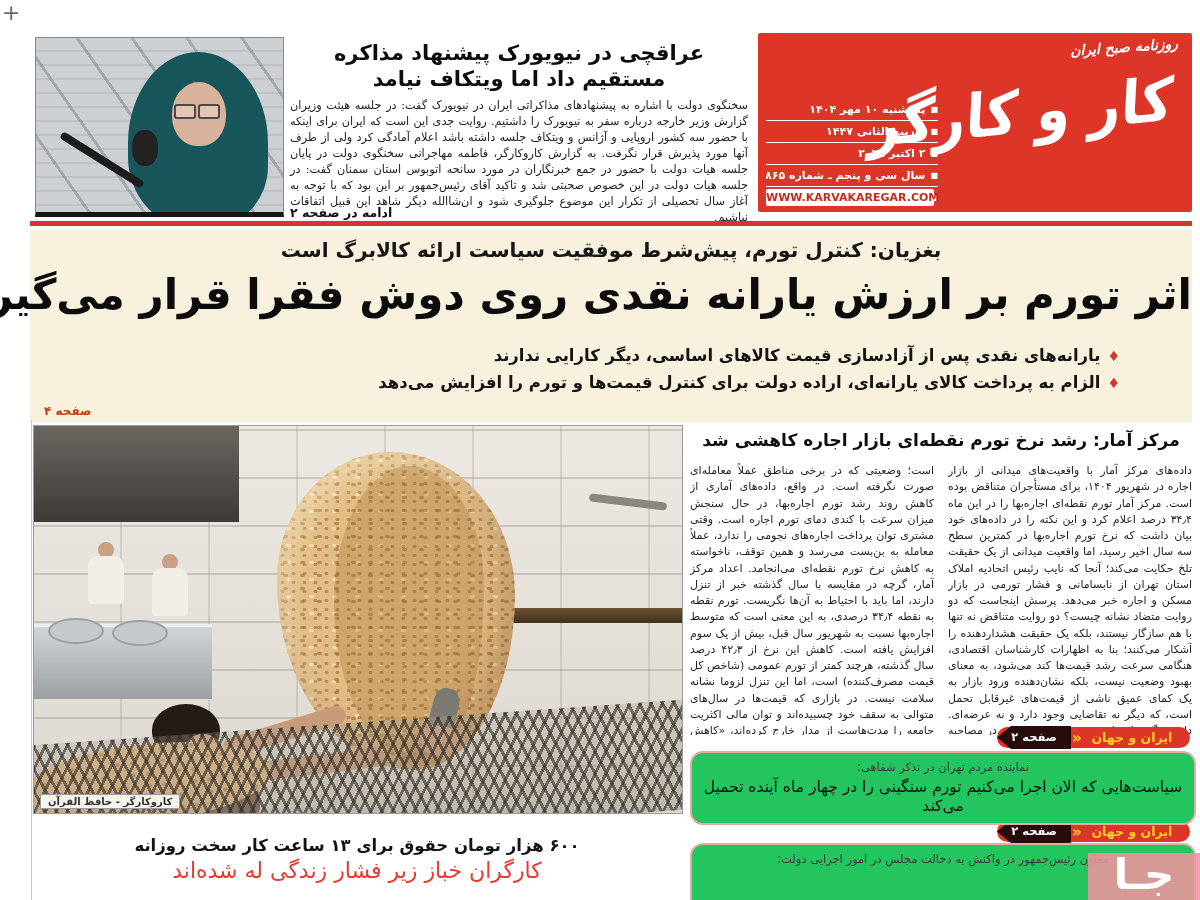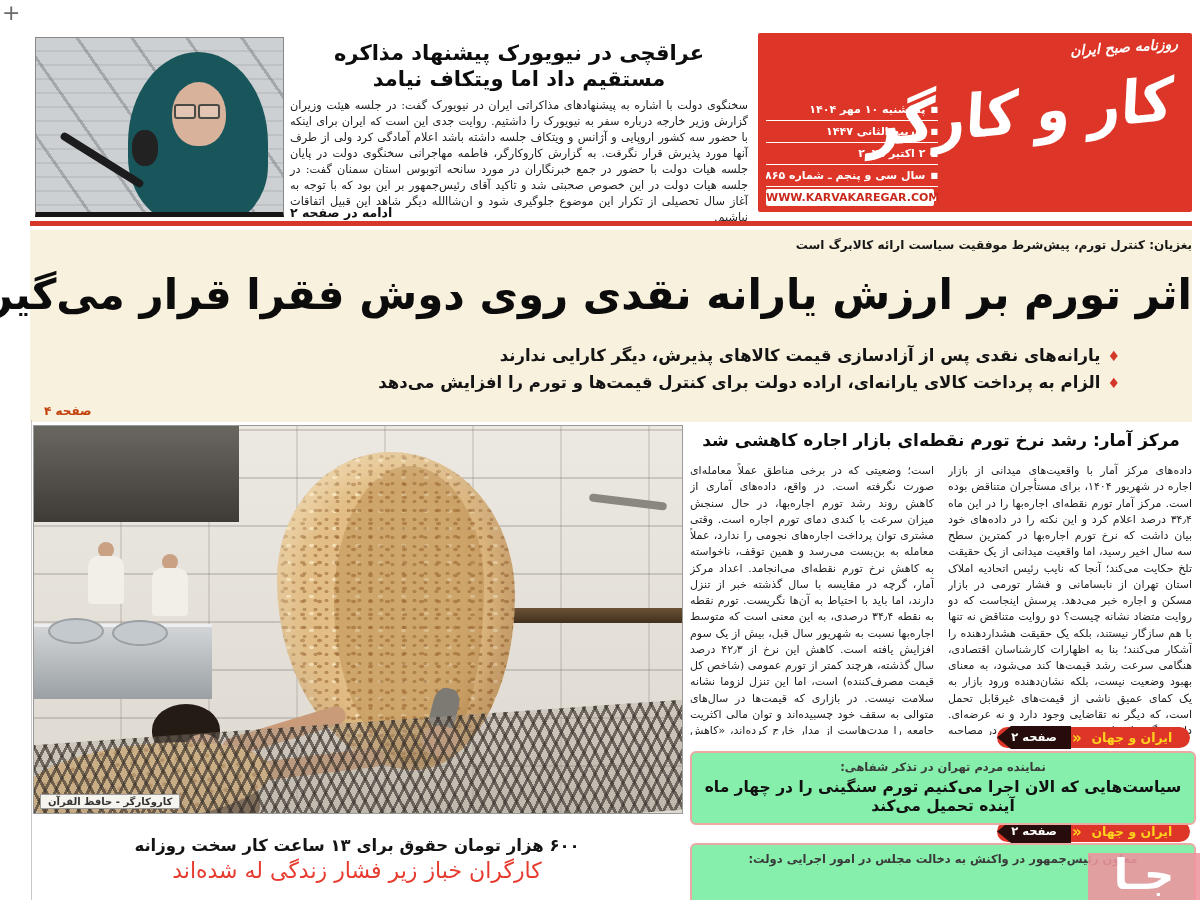--- a/index.html
+++ b/index.html
@@ -45,21 +45,21 @@
   .topstory{left:290px;top:38px;width:458px;height:180px;}
   .topstory .kick{text-align:center;font-size:13.5px;font-weight:700;color:#222;}
   .topstory .hl{text-align:center;font-size:21px;font-weight:700;color:#0d0d0d;line-height:1.25;margin-top:2px;}
   .topstory .body{margin-top:5px;font-size:11.3px;line-height:1.42;text-align:justify;color:#222;}
   .topstory .cont{position:absolute;left:0;bottom:-2px;font-size:12.5px;font-weight:700;color:#111;}
 
   .redrule{left:30px;top:221px;width:1162px;height:5px;background:#d5372b;}
 
   
   .lead{left:30px;top:230px;width:1162px;height:192px;background:#f8f1de;}
-  .lead .kick{position:absolute;top:8px;left:0;right:0;text-align:right;font-size:12px;font-weight:700;color:#161616;}
+  .lead .kick{position:absolute;top:8px;left:0;right:0;text-align:center;font-size:20px;font-weight:700;color:#161616;}
   .lead .hl{position:absolute;top:40px;left:0;right:0;text-align:center;font-size:42px;font-weight:900;
             color:#0c0c0c;white-space:nowrap;letter-spacing:-0.5px;}
   .lead .bullets{position:absolute;top:116px;right:72px;left:40px;}
   .lead .bullet{display:flex;gap:7px;align-items:baseline;justify-content:flex-start;
             font-size:16.5px;font-weight:700;color:#141414;height:27px;}
   .lead .diamond{color:#d5372b;font-size:14px;}
   .lead .pref{position:absolute;left:14px;bottom:4px;font-size:12px;font-weight:700;color:#c2410c;}
 
   
   .photo2{left:33px;top:425px;width:648px;height:387px;border:1px solid #9a9a9a;overflow:hidden;
@@ -117,21 +117,21 @@
   
   .tag{width:193px;height:21px;background:#dd3527;border-radius:11px;display:flex;align-items:center;}
   .tag .label{flex:1;text-align:center;color:#ffd21e;font-size:12.5px;font-weight:700;padding-right:8px;}
   .tag .chev{color:#ffd21e;font-size:15px;font-weight:900;margin-left:2px;}
   .tag .pg{background:#260d0b;color:#fff;font-size:11.5px;font-weight:700;height:23px;line-height:23px;
       width:74px;text-align:center;margin:-1px -1px -1px 0;
       clip-path:polygon(0 50%,14px 0,100% 0,100% 100%,14px 100%);}
   .tag1{left:997px;top:727px;} .tag2{left:997px;top:821px;}
 
   
-  .qbox{width:502px;height:70px;background:#86efac;border:2px solid #eba9a4;border-radius:6px;font-weight:bold;}
+  .qbox{width:502px;height:70px;background:#22c55e;border:2px solid #eba9a4;border-radius:13px;}
   .qbox .kick{text-align:center;font-size:11.5px;color:#3a3a3a;margin-top:7px;}
   .qbox .hl{text-align:center;font-size:15.5px;color:#111;margin-top:4px;line-height:1.25;}
   .qbox1{left:690px;top:751px;} .qbox2{left:690px;top:843px;}
 
   
   .bk-kick{left:33px;top:836px;width:648px;text-align:center;font-size:16.5px;font-weight:700;color:#141414;}
   .bk-hl{left:33px;top:858px;width:648px;text-align:center;font-size:22px;font-weight:400;color:#e63b2e;}
 
   
   .wm{left:1088px;top:853px;width:112px;height:50px;background:rgba(238,148,158,.88);
@@ -195,21 +195,21 @@
   </div>
 
   <div class="abs redrule"></div>
 
   <div class="abs lead">
     <div class="kick">بغزیان: کنترل تورم، پیش‌شرط موفقیت سیاست ارائه کالابرگ است</div>
     <div class="hl">اثر تورم بر ارزش یارانه نقدی روی دوش فقرا قرار می‌گیرد</div>
     <div class="bullets">
       <div class="bullet">
         <span class="diamond">♦</span>
-        <span>یارانه‌های نقدی پس از آزادسازی قیمت کالاهای پذیرش، دیگر کارایی ندارند</span>
+        <span>یارانه‌های نقدی پس از آزادسازی قیمت کالاهای اساسی، دیگر کارایی ندارند</span>
       </div>
       <div class="bullet">
         <span class="diamond">♦</span>
         <span>الزام به پرداخت کالای یارانه‌ای، اراده دولت برای کنترل قیمت‌ها و تورم را افزایش می‌دهد</span>
       </div>
     </div>
     <div class="pref">صفحه ۴</div>
   </div>
 
   <div class="abs leftline"></div>

